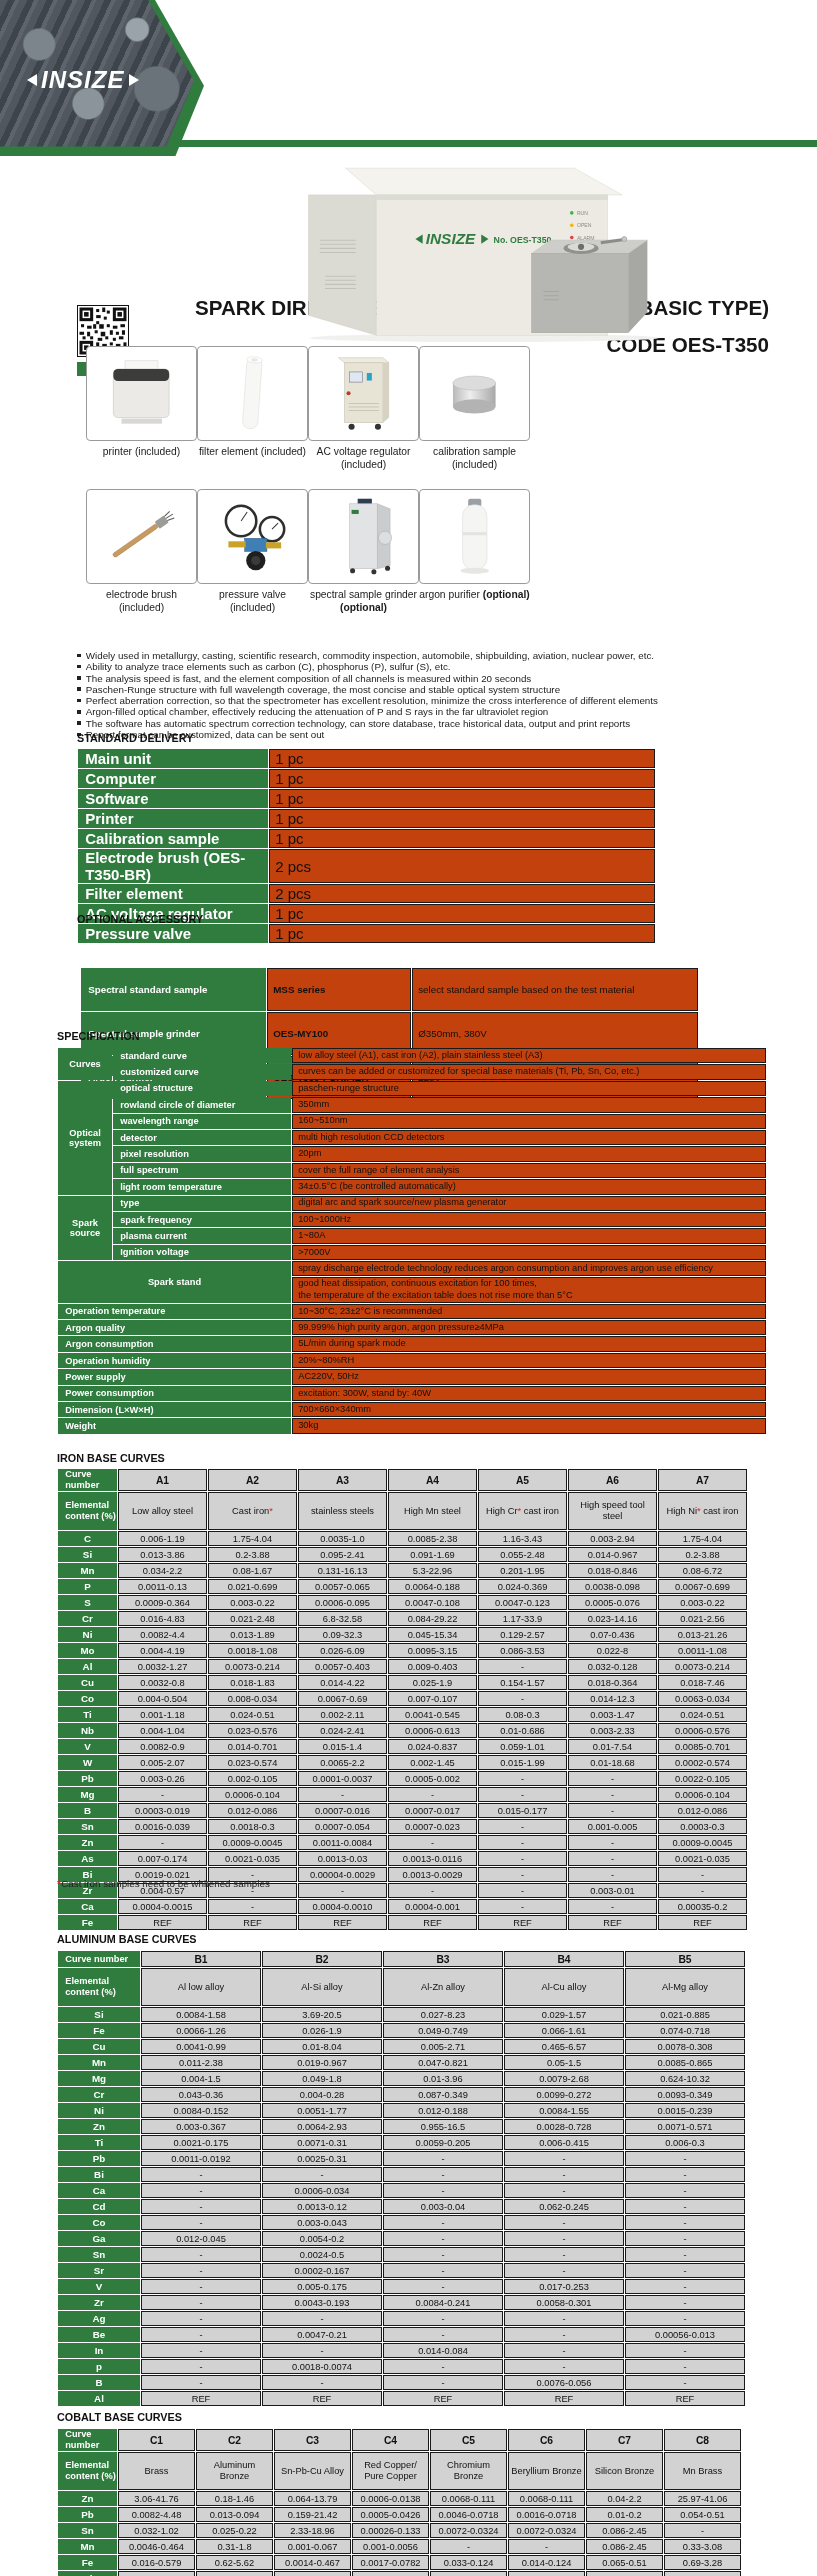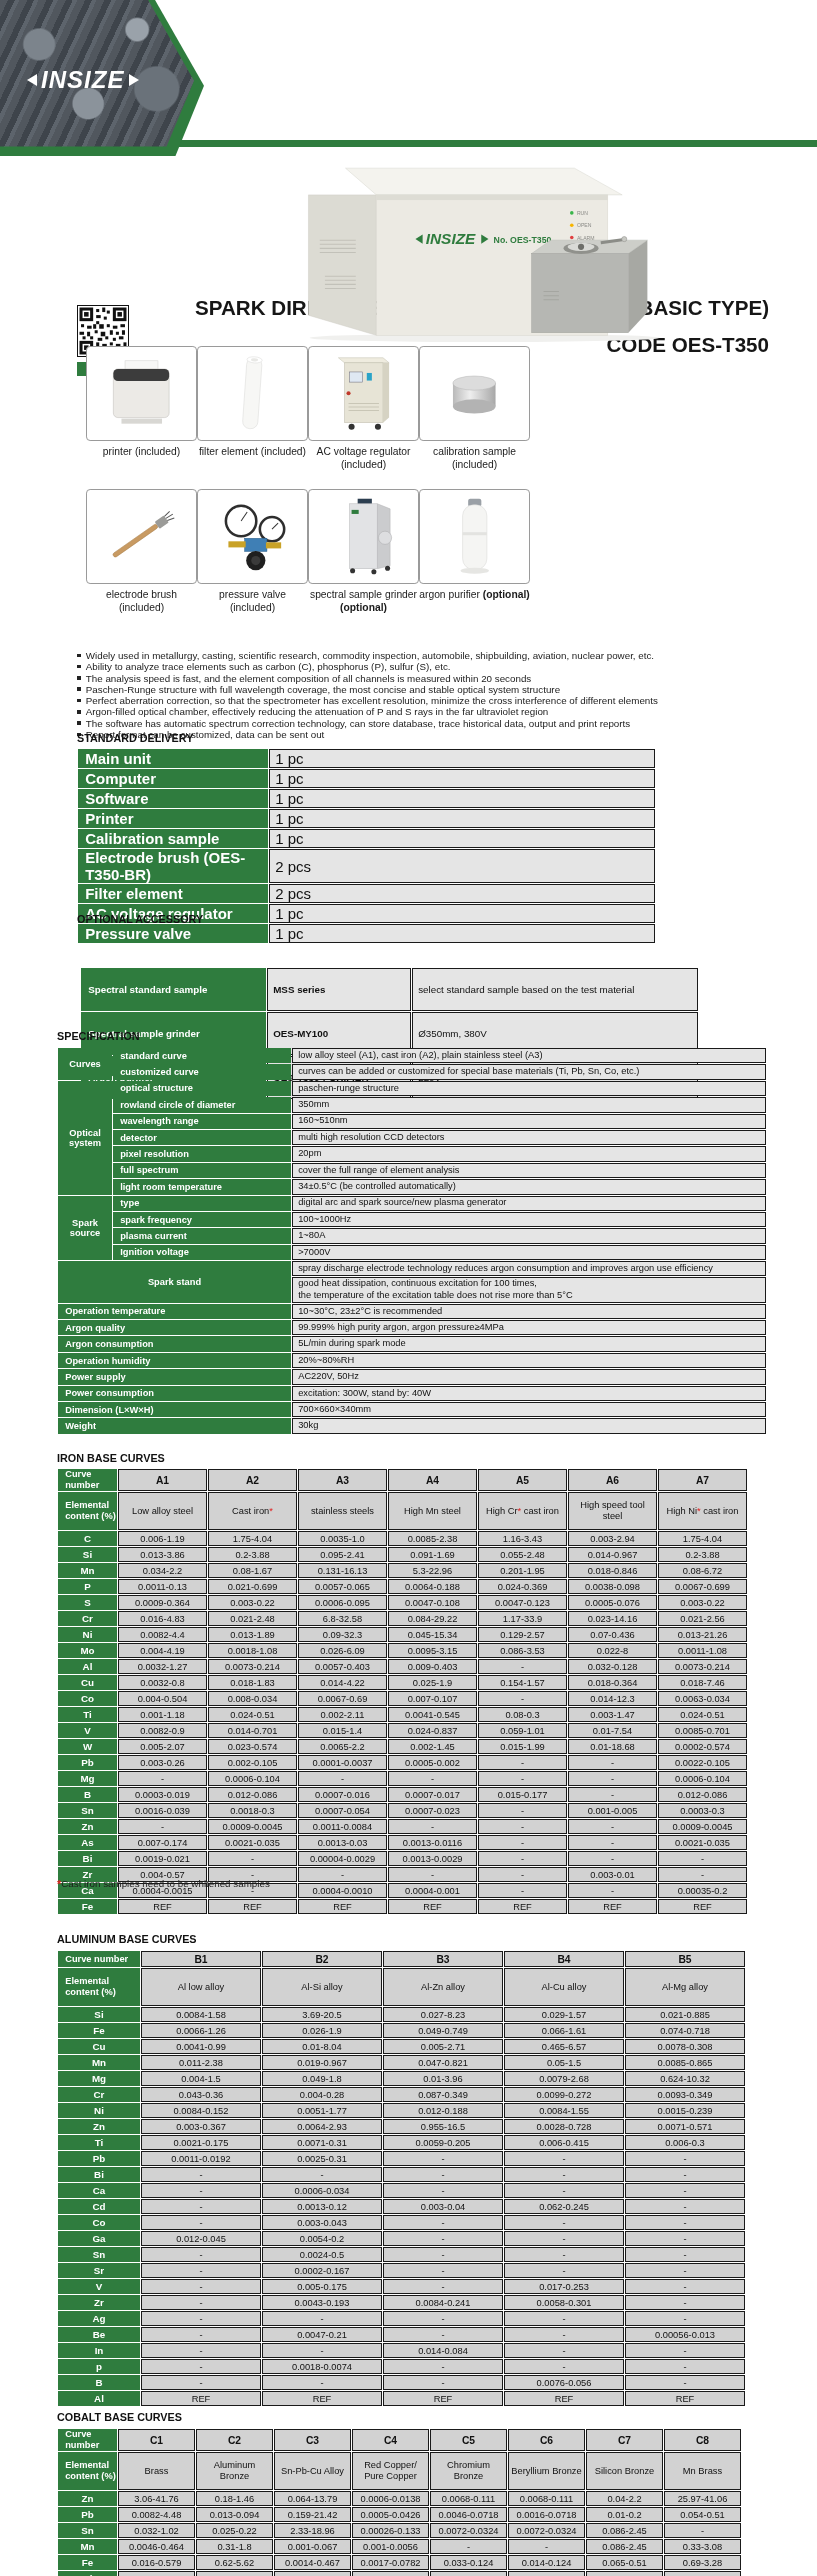--- a/index.html
+++ b/index.html
@@ -50,21 +50,21 @@
   .sq{width:3.6px;height:3.6px;background:#222;margin:3.6px 5.2px 0 0;flex:none}
 
   
   .h{position:absolute;font-weight:bold;font-size:10.8px;color:#111}
 
   
   table.ins{border-collapse:separate;border-spacing:1px;table-layout:fixed;position:absolute}
   table.ins th,table.ins td{overflow:hidden;vertical-align:middle;word-wrap:break-word}
   .g{background:#2F7C3E;color:#fff;font-weight:bold;text-align:left;padding:0 0 0 7.2px}
   .gc{background:#2F7C3E;color:#fff;font-weight:bold;text-align:center;padding:0 2.1px}
-  .d{background:#e5e5e5;border:1px solid #1A1A1A;color:#111;text-align:left;padding:0 5.2px}
+  .d{background:#c2410c;border:1px solid #1A1A1A;color:#111;text-align:left;padding:0 5.2px}
   .dc{background:#D2D2D2;border:1px solid #1A1A1A;color:#111;text-align:center;padding:0 1px}
   .sd th,.sd td{height:15.5px;font-size:15px}
   .oa th,.oa td{height:41px;font-size:9.8px}
   .oa td.code{font-weight:bold}
   .spec th,.spec td{height:13.4px;font-size:9.3px}
   .spec td.d{white-space:pre-line;line-height:1.25}
 
   
   .t-lg .hd{font-size:10.3px;font-weight:bold;height:14.4px}
   .t-lg .lab{font-size:9.3px;height:14.4px;line-height:1.2}
@@ -672,20 +672,30 @@
           <th class="gc sym">Ti</th>
           <td class="dc val">0.001-1.18</td>
           <td class="dc val">0.024-0.51</td>
           <td class="dc val">0.002-2.11</td>
           <td class="dc val">0.0041-0.545</td>
           <td class="dc val">0.08-0.3</td>
           <td class="dc val">0.003-1.47</td>
           <td class="dc val">0.024-0.51</td>
         </tr>
         <tr>
+          <th class="gc sym">Nb</th>
+          <td class="dc val">0.004-1.04</td>
+          <td class="dc val">0.023-0.576</td>
+          <td class="dc val">0.024-2.41</td>
+          <td class="dc val">0.0006-0.613</td>
+          <td class="dc val">0.01-0.686</td>
+          <td class="dc val">0.003-2.33</td>
+          <td class="dc val">0.0006-0.576</td>
+        </tr>
+        <tr>
           <th class="gc sym">V</th>
           <td class="dc val">0.0082-0.9</td>
           <td class="dc val">0.014-0.701</td>
           <td class="dc val">0.015-1.4</td>
           <td class="dc val">0.024-0.837</td>
           <td class="dc val">0.059-1.01</td>
           <td class="dc val">0.01-7.54</td>
           <td class="dc val">0.0085-0.701</td>
         </tr>
         <tr>

